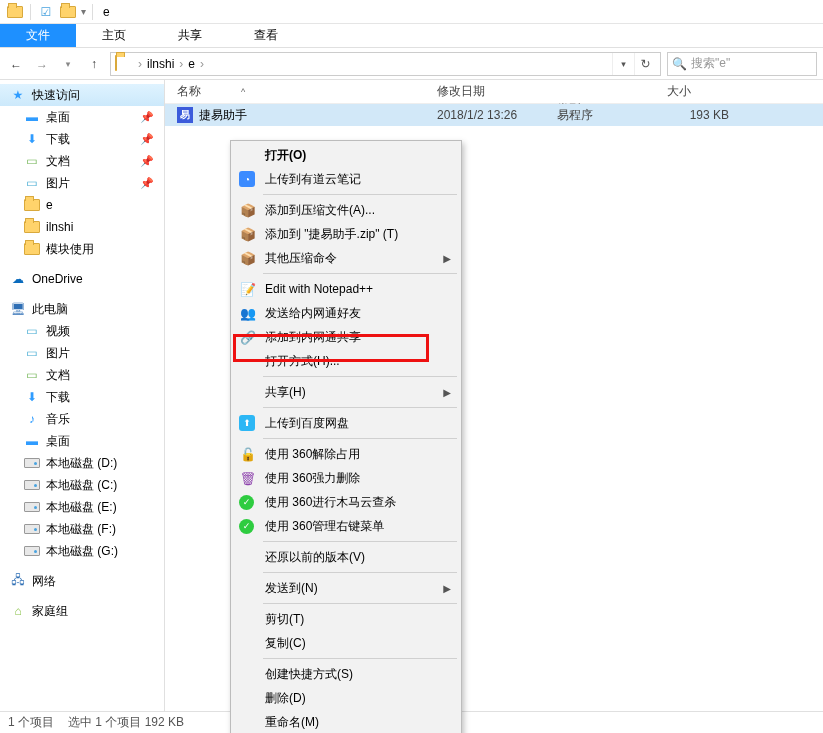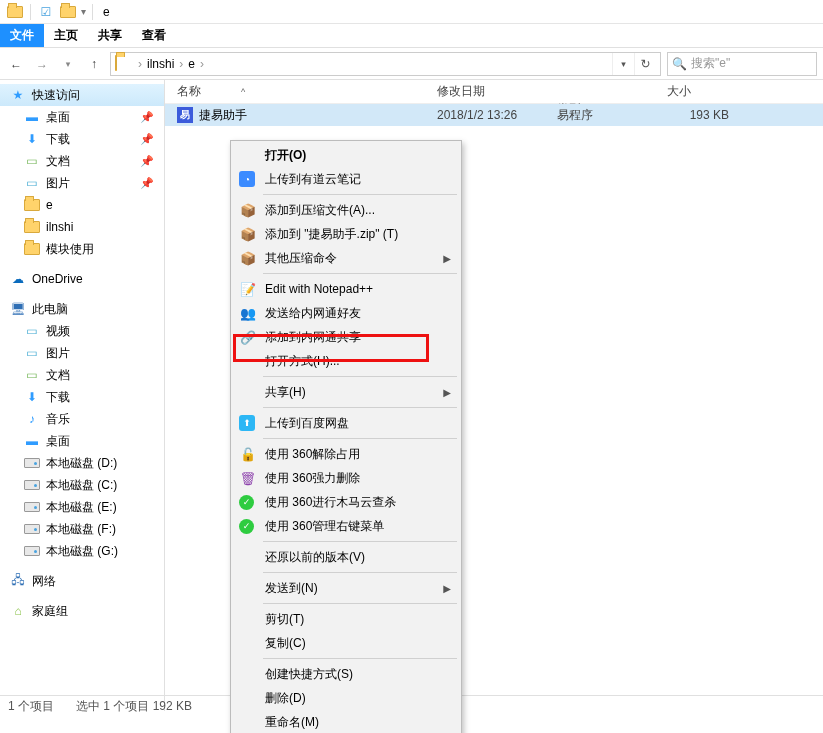--- a/index.html
+++ b/index.html
@@ -4,21 +4,21 @@
 <style>
 * { margin: 0; padding: 0; box-sizing: border-box; font-family: "Microsoft YaHei", "Segoe UI", sans-serif; font-size: 12px; }
 body { background: #fff; width: 823px; height: 733px; overflow: hidden; position: relative; }
 
 .titlebar { height: 24px; display: flex; align-items: center; background: #fff; border-bottom: 1px solid #e5e5e5; padding: 0 4px; }
 .titlebar .icon-sm { width: 16px; height: 16px; margin: 0 3px; display: inline-flex; align-items: center; justify-content: center; }
 .titlebar .sep { width: 1px; height: 16px; background: #ddd; margin: 0 4px; }
 .titlebar .title { margin-left: 6px; }
 
 .ribbon-tabs { height: 24px; display: flex; align-items: stretch; background: #fff; border-bottom: 1px solid #e0e0e0; }
-.ribbon-tab { padding: 0 10px; display: flex; align-items: center; cursor: pointer; font-weight: bold; }
+.ribbon-tab { padding: 0 26px; display: flex; align-items: center; cursor: pointer; }
 .ribbon-tab.file { background: #1e90ff; color: #fff; }
 
 .navbar { height: 32px; display: flex; align-items: center; padding: 4px 6px; gap: 6px; border-bottom: 1px solid #e0e0e0; }
 .nav-btn { width: 20px; height: 20px; display: flex; align-items: center; justify-content: center; color: #888; cursor: pointer; }
 .nav-btn.enabled { color: #333; }
 .addressbar { flex: 1; height: 24px; border: 1px solid #ccc; display: flex; align-items: center; padding: 0 4px; }
 .addressbar .folder-icon { width: 16px; height: 16px; margin-right: 4px; }
 .crumb { padding: 0 2px; cursor: pointer; }
 .crumb-sep { color: #999; padding: 0 3px; }
 .addr-controls { display:flex; margin-left:auto; }
@@ -46,21 +46,21 @@
 .sort-ind { font-size:9px; color:#666; margin-left:40px; }
 
 .filerow { height: 22px; display: flex; align-items: center; background: #d2e8f8; }
 .filerow .cell { padding-left: 12px; }
 .filerow .name { width: 260px; display:flex; align-items:center; }
 .filerow .date { width: 120px; color:#444; }
 .filerow .type { width: 110px; color:#444; }
 .filerow .size { width: 90px; text-align:right; padding-right:16px; color:#444; }
 .file-icon { width:16px; height:16px; margin-right:6px; background:#3b5bdb; display:inline-flex; align-items:center; justify-content:center; color:#fff; font-size:10px; font-weight:bold; }
 
-.statusbar { position: absolute; bottom: 16px; left: 0; right: 0; height: 22px; border-top: 1px solid #e0e0e0; display: flex; align-items: center; padding: 0 8px; color: #555; gap: 22px; }
+.statusbar { position: absolute; bottom: 0; left: 0; right: 0; height: 22px; border-top: 1px solid #e0e0e0; display: flex; align-items: center; padding: 0 8px; color: #555; gap: 14px; }
 
 .context-menu { position: absolute; left: 230px; top: 140px; width: 232px; background: #f2f2f2; border: 1px solid #bcbcbc; box-shadow: 2px 3px 6px rgba(0,0,0,0.25); padding: 2px; }
 .cm-item { height: 24px; display: flex; align-items: center; padding-left: 32px; position: relative; cursor: default; }
 .cm-item.bold { font-weight: bold; }
 .cm-icon { position: absolute; left: 6px; width: 18px; height: 18px; display:flex; align-items:center; justify-content:center; font-size:13px; }
 .cm-arrow { position: absolute; right: 8px; color: #555; font-size: 10px; }
 .cm-sep { height: 1px; background: #d0d0d0; margin: 3px 2px 3px 30px; }
 .cm-highlight { position:absolute; border:3px solid #e11; pointer-events:none; }
 
 .folder-glyph { width:16px; height:12px; background:#ffd36b; border:1px solid #d9a93c; border-radius:1px; position:relative; }

